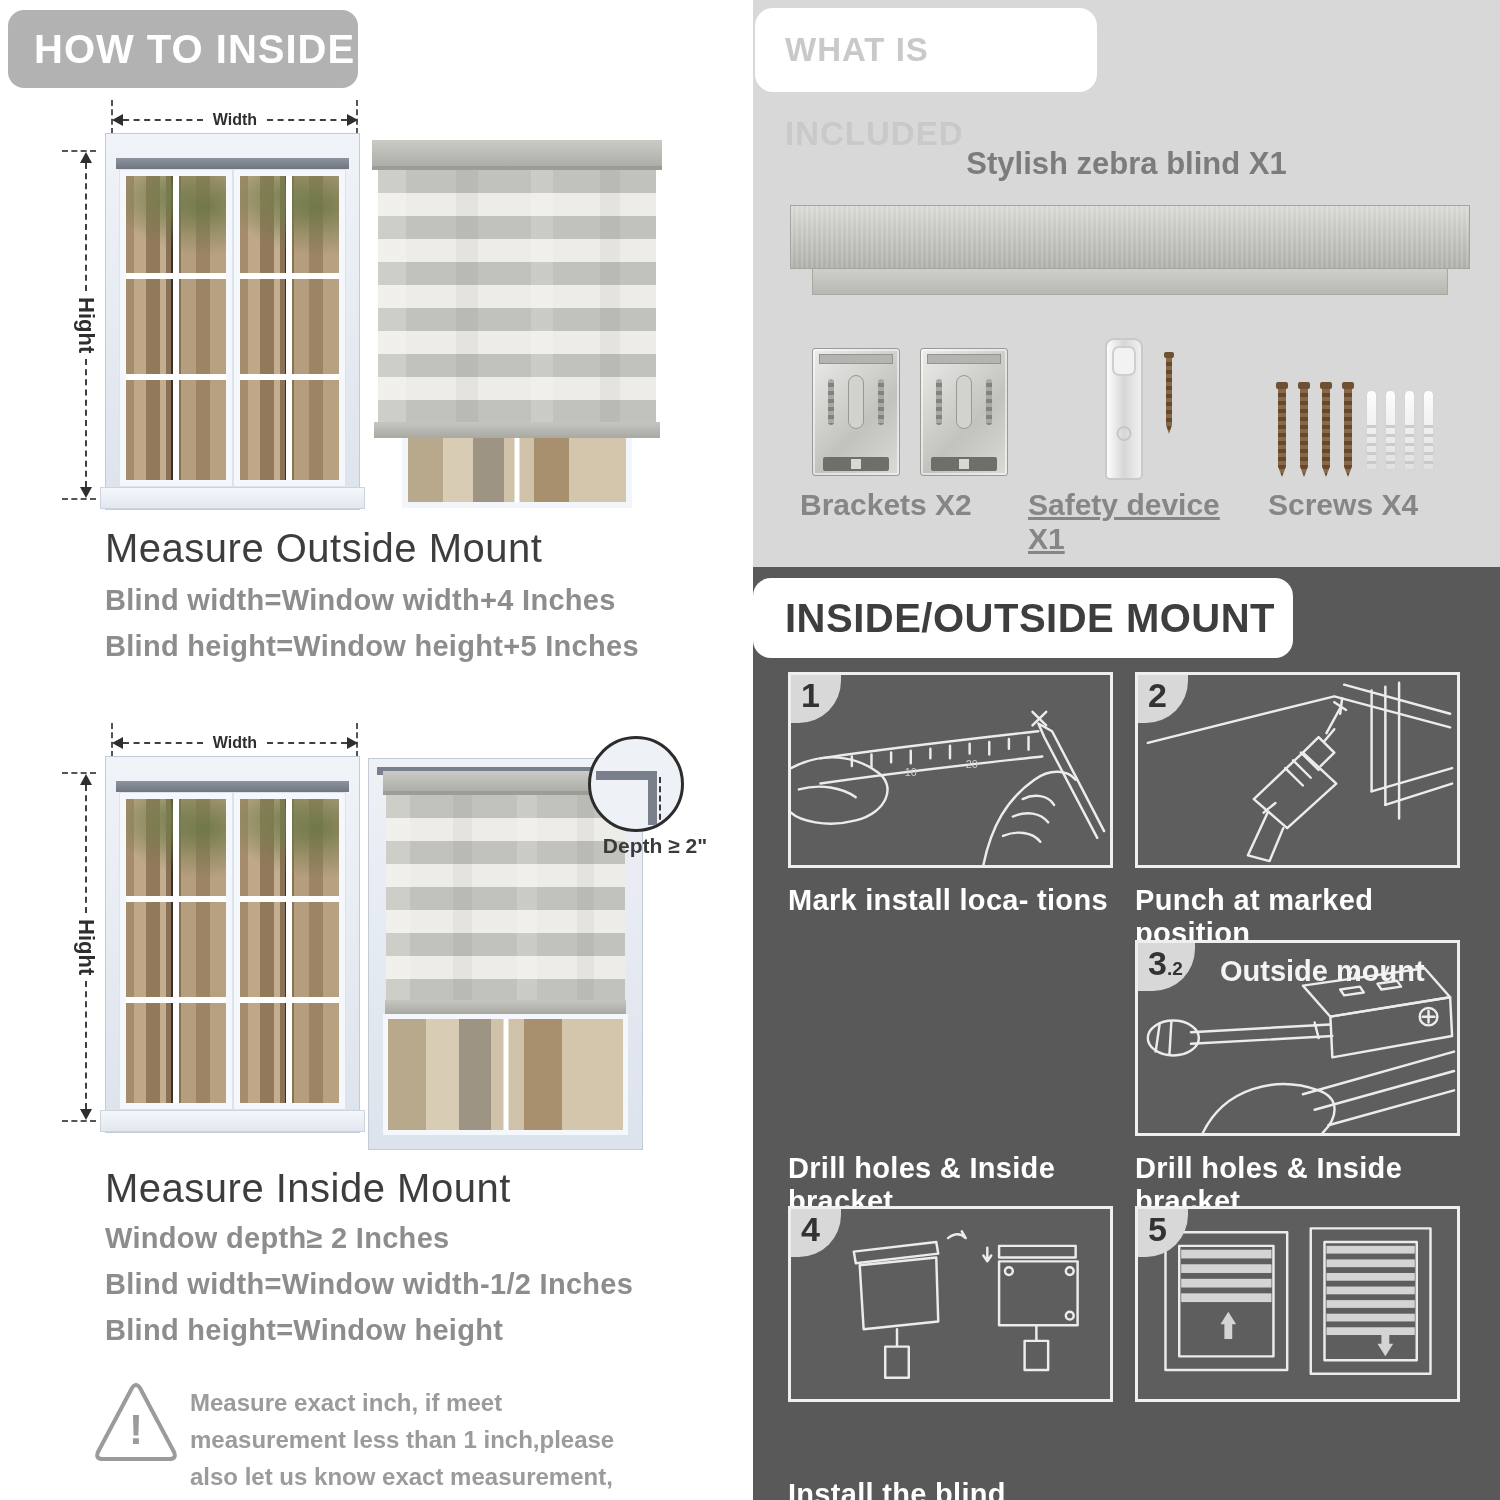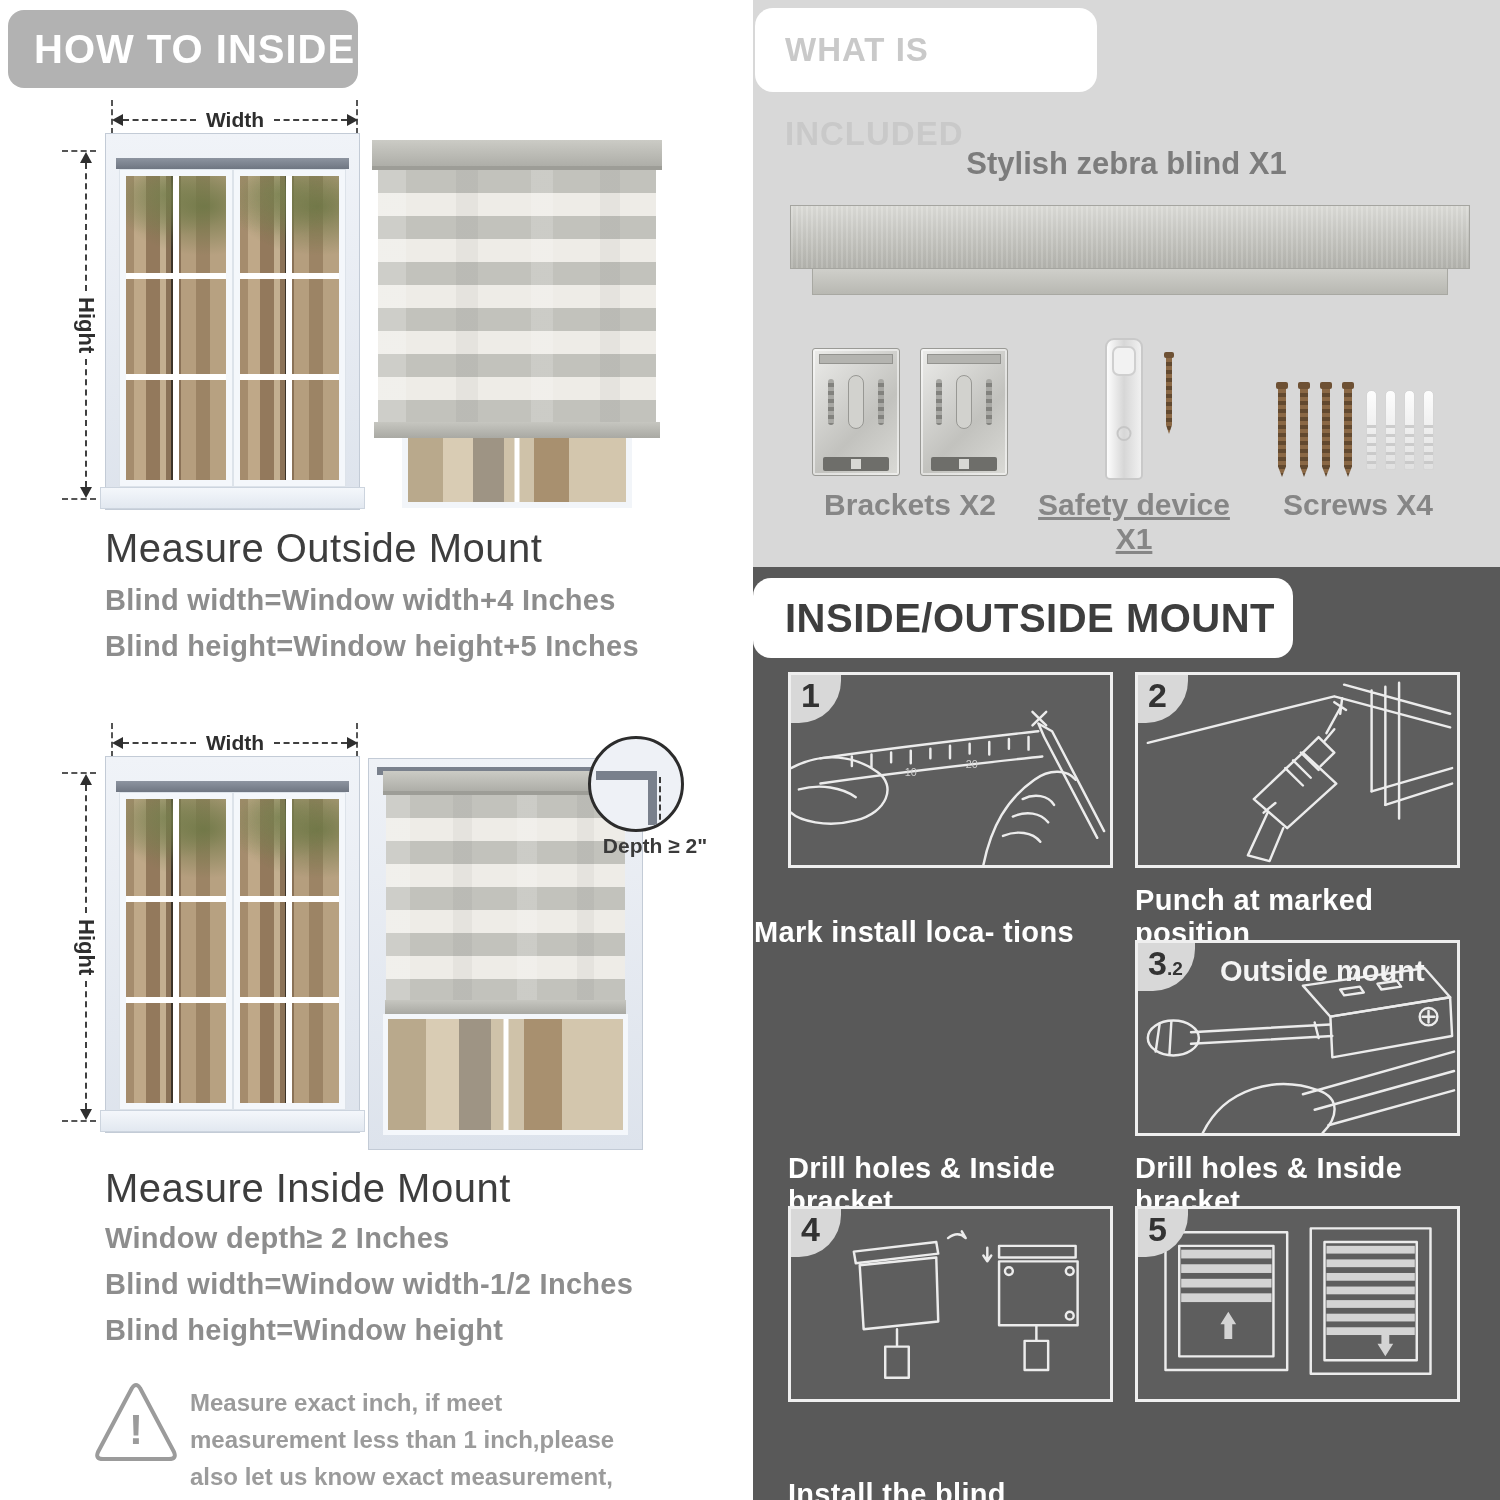--- a/index.html
+++ b/index.html
@@ -10,21 +10,21 @@
   .banner{position:absolute;left:8px;top:10px;width:350px;height:78px;background:#b2b2b2;border-radius:16px;
           color:#fff;font-weight:bold;font-size:40px;line-height:78px;padding-left:26px;letter-spacing:1px;}
   .h-title{position:absolute;font-weight:normal;font-size:40px;color:#3d3d3d;letter-spacing:.5px;}
   .h-line{position:absolute;font-weight:bold;font-size:29px;color:#8d8d8d;letter-spacing:.3px;}
   .warn-text{position:absolute;left:190px;top:1384px;width:470px;font-weight:bold;font-size:24px;
              color:#9b9b9b;line-height:37px;}
 
   
   .hmeasure{position:absolute;display:flex;align-items:center;height:20px;}
   .hmeasure .dashes{flex:1;height:0;border-top:2px dashed #3f3f3f;}
-  .hmeasure .mlabel{font-weight:bold;font-size:21px;color:#2e2e2e;margin:0 10px;}
+  .hmeasure .mlabel{font-weight:bold;font-size:16px;color:#2e2e2e;margin:0 10px;}
   .tri{width:0;height:0;}
   .tri.left{border-top:6px solid transparent;border-bottom:6px solid transparent;border-right:11px solid #2e2e2e;}
   .tri.right{border-top:6px solid transparent;border-bottom:6px solid transparent;border-left:11px solid #2e2e2e;}
   .tri.up{border-left:6px solid transparent;border-right:6px solid transparent;border-bottom:11px solid #2e2e2e;}
   .tri.down{border-left:6px solid transparent;border-right:6px solid transparent;border-top:11px solid #2e2e2e;}
   .vtick{position:absolute;width:0;border-left:2px dashed #555;height:34px;}
   .htick{position:absolute;height:0;border-top:2px dashed #555;width:34px;}
   .vmeasure{position:absolute;display:flex;flex-direction:column;align-items:center;width:20px;}
   .vmeasure .vdashes{flex:1;width:0;border-left:2px dashed #3f3f3f;}
   .vmeasure .vlabel{writing-mode:vertical-rl;font-weight:bold;font-size:22px;color:#2e2e2e;margin:6px 0;}
@@ -76,21 +76,21 @@
   
   .panel-light{position:absolute;left:753px;top:0;width:747px;height:567px;background:#d8d8d8;}
   .box-light{position:absolute;left:755px;top:8px;width:342px;height:84px;background:#fff;border-radius:18px;
       color:#c9c9c9;font-weight:bold;font-size:33px;line-height:84px;padding-left:30px;letter-spacing:1px;}
   .stylish-label{position:absolute;left:753px;top:146px;width:747px;text-align:center;font-weight:bold;font-size:31px;color:#7c7c7c;}
   .inc-cassette{position:absolute;left:790px;top:205px;width:680px;height:64px;border:1px solid #a5a5a0;
       background:repeating-linear-gradient(90deg,rgba(255,255,255,.10) 0 2px,rgba(0,0,0,.02) 2px 5px),
                  linear-gradient(180deg,#dcdcd8,#c9c9c4 45%,#b3b3ad);}
   .inc-cassette-sub{position:absolute;left:812px;top:269px;width:636px;height:26px;border:1px solid #a8a8a2;border-top:none;
       background:linear-gradient(180deg,#cfcfca,#b8b8b2);}
-  .inc-label{position:absolute;top:488px;text-align:center;font-weight:bold;font-size:30px;color:#868686;}
+  .inc-label{position:absolute;top:488px;text-align:left;font-weight:bold;font-size:30px;color:#868686;}
 
   
   .brackets-wrap{position:absolute;left:812px;top:348px;display:flex;gap:20px;}
   .bracket{width:88px;height:128px;position:relative;border:1px solid #9a9a96;border-radius:3px;
       background:linear-gradient(135deg,#ececea,#c2c2be 60%,#dadad6);box-shadow:inset 0 0 0 2px rgba(255,255,255,.5);}
   .bracket .flange{position:absolute;left:6px;right:6px;top:5px;height:10px;background:#b4b4b0;border:1px solid #93938f;}
   .bracket .slot{position:absolute;left:50%;top:26px;transform:translateX(-50%);width:16px;height:54px;background:#d2d2ce;border:1px solid #989894;border-radius:8px;}
   .bracket .bscrew{position:absolute;top:30px;width:6px;height:46px;border-radius:3px;background:repeating-linear-gradient(180deg,#a8a8a4 0 4px,#82827e 4px 8px);}
   .bracket .bscrew.l{left:15px;}.bracket .bscrew.r{right:15px;}
   .bracket .clip{position:absolute;left:10px;right:10px;bottom:4px;height:14px;background:#6e6e6a;border-radius:2px;}
@@ -322,21 +322,21 @@
       <text x="178" y="96" font-size="11" fill="#cfcfcf">20</text>
       <path class="ln" d="M246,38 l14,14 M260,38 l-14,14"></path>
       <path class="ln" d="M312,168 L258,64 M319,161 L266,58 M258,64 L252,50 L266,58"></path>
       <path class="ln" d="M0,96 C34,78 66,84 88,100 C108,114 98,142 66,150 C36,158 8,150 0,142"></path>
       <path class="ln" d="M8,118 C30,112 52,116 66,126"></path>
       <path class="ln" d="M196,196 C204,156 220,128 248,108 C264,96 282,98 290,108"></path>
       <path class="ln" d="M236,128 C248,122 262,124 268,134 M226,146 C240,140 254,142 262,152 M216,166 C230,160 246,162 254,172"></path>
     </svg>
     <div class="badge"><span class="big">1</span><span class="small"></span></div>
   </div>
-  <div class="caption" style="left:754px;top:884px;margin-top:32px;">Mark install loca- tions</div>
+  <div class="caption" style="left:788px;top:884px;">Mark install loca- tions</div>
 
   <div class="step-panel" style="left:1135px;top:672px;">
     <svg viewBox="0 0 325 196" preserveAspectRatio="none">
       <path class="ln" d="M10,70 L200,22 L318,54"></path>
       <path class="ln" d="M210,10 L318,40 M238,16 L238,120 M252,12 L252,134 M266,8 L266,148"></path>
       <path class="ln" d="M238,120 L320,96 M252,134 L320,112"></path>
       <path class="ln" d="M118,128 L168,80 L202,112 L152,158 Z"></path>
       <path class="ln" d="M168,80 L184,64 L200,80 L186,94"></path>
       <path class="ln" d="M150,96 l18,18 M158,88 l18,18 M166,80 l18,18"></path>
       <path class="ln" d="M192,60 L206,34 M190,68 l10,-12"></path>

